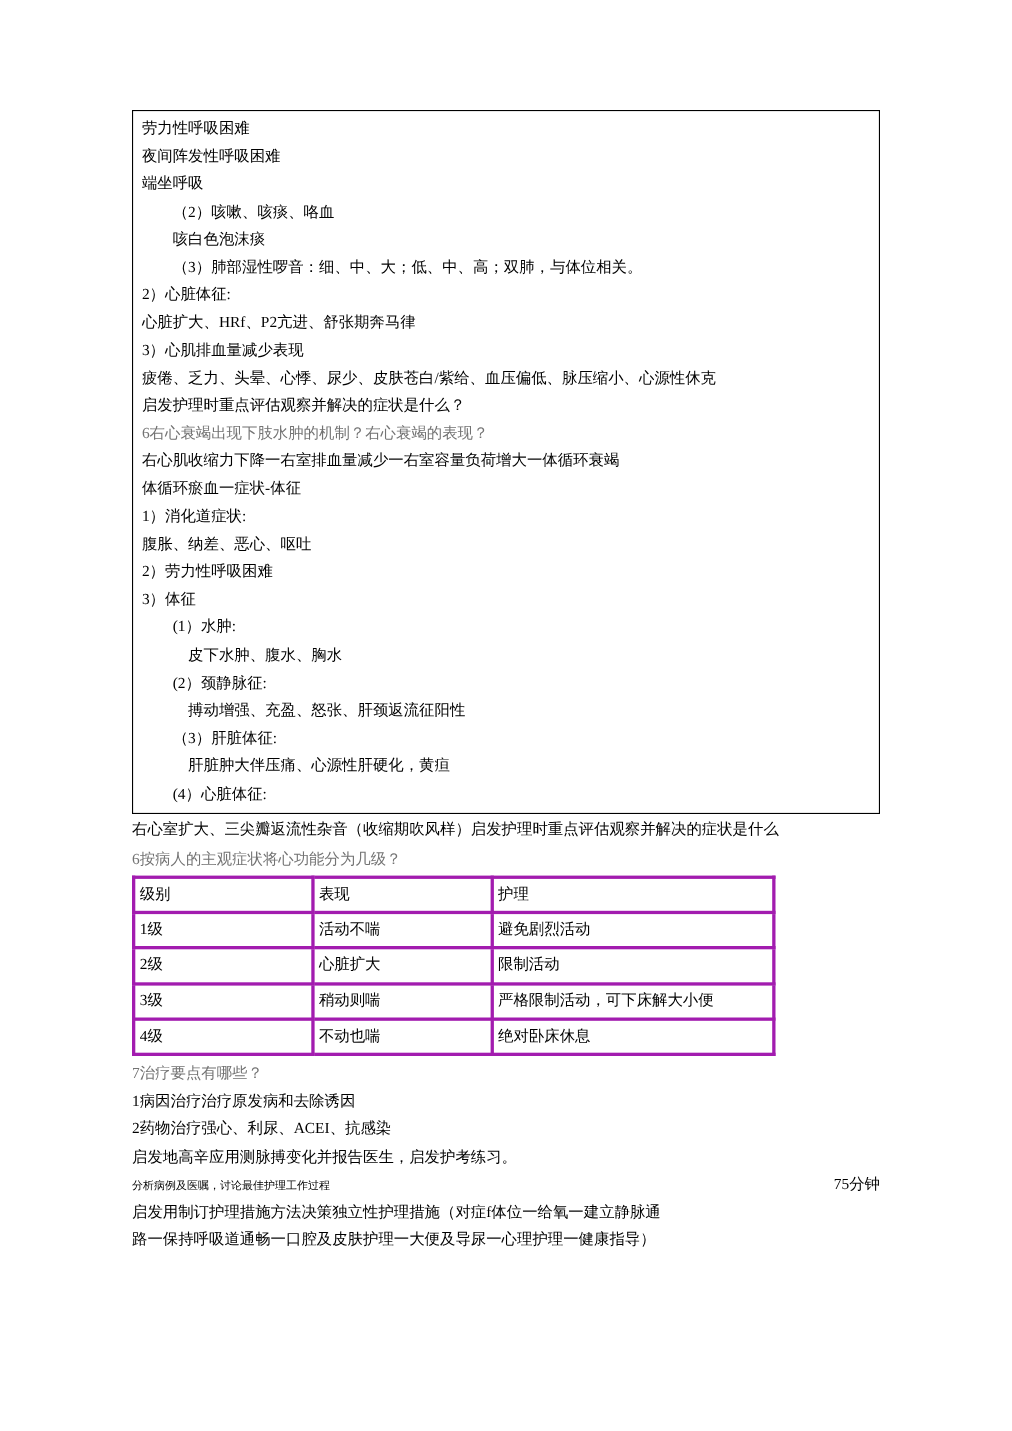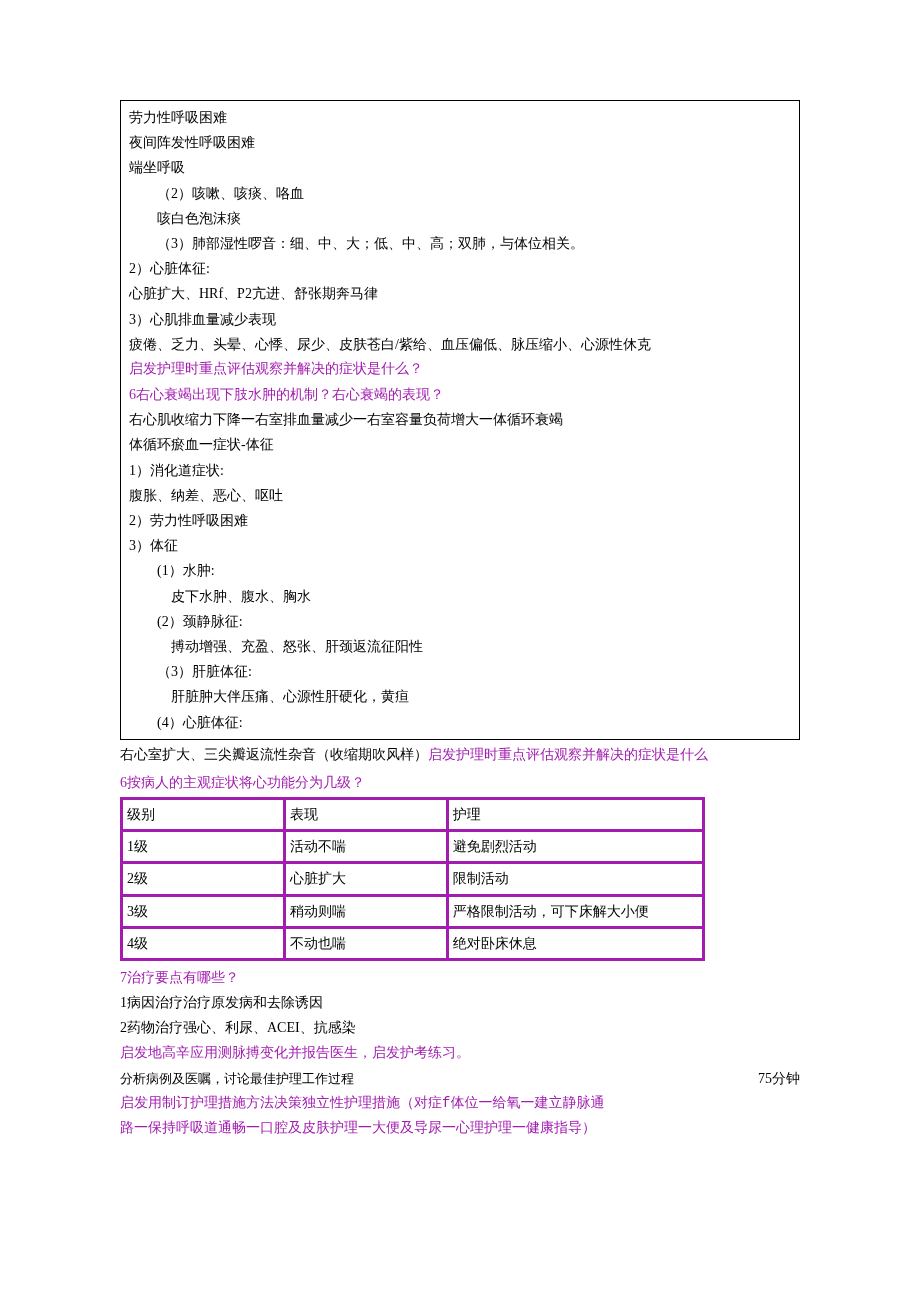--- a/index.html
+++ b/index.html
@@ -12,39 +12,39 @@
       padding: 100px 120px 60px 120px;
       width: 920px;
     }
     .main-box {
       border: 1px solid #000;
       padding: 4px 8px;
     }
     .line { display: block; }
     .indent1 { padding-left: 2em; }
     .indent2 { padding-left: 3em; }
-    .blue { color: #a21caf; font-family: Liberation Mono, monospace; }
-    .red { color: #a21caf; }
+    .blue { color: #000000; }
+    .red { color: #737373; }
     .inter-text { margin: 2px 0; }
     table {
       border-collapse: collapse;
       width: 86%;
       margin: 2px 0 4px 0;
     }
     table td {
       border: 3px solid #a21caf;
       padding: 2px 4px;
       vertical-align: top;
     }
     .col1 { width: 28%; }
     .col2 { width: 28%; }
     .col3 { width: 44%; }
     .section-head {
       font-family: "SimHei", "黑体", sans-serif;
-      font-size: 13px;
+      font-size: 10px;
       display: inline;
     }
     .bottom-row { display: flex; }
     .bottom-left { flex: 1; }
     .bottom-right { width: 120px; text-align: right; padding-left: 30px; }
   </style>
 </head>
 <body>
 
 <div class="main-box">

